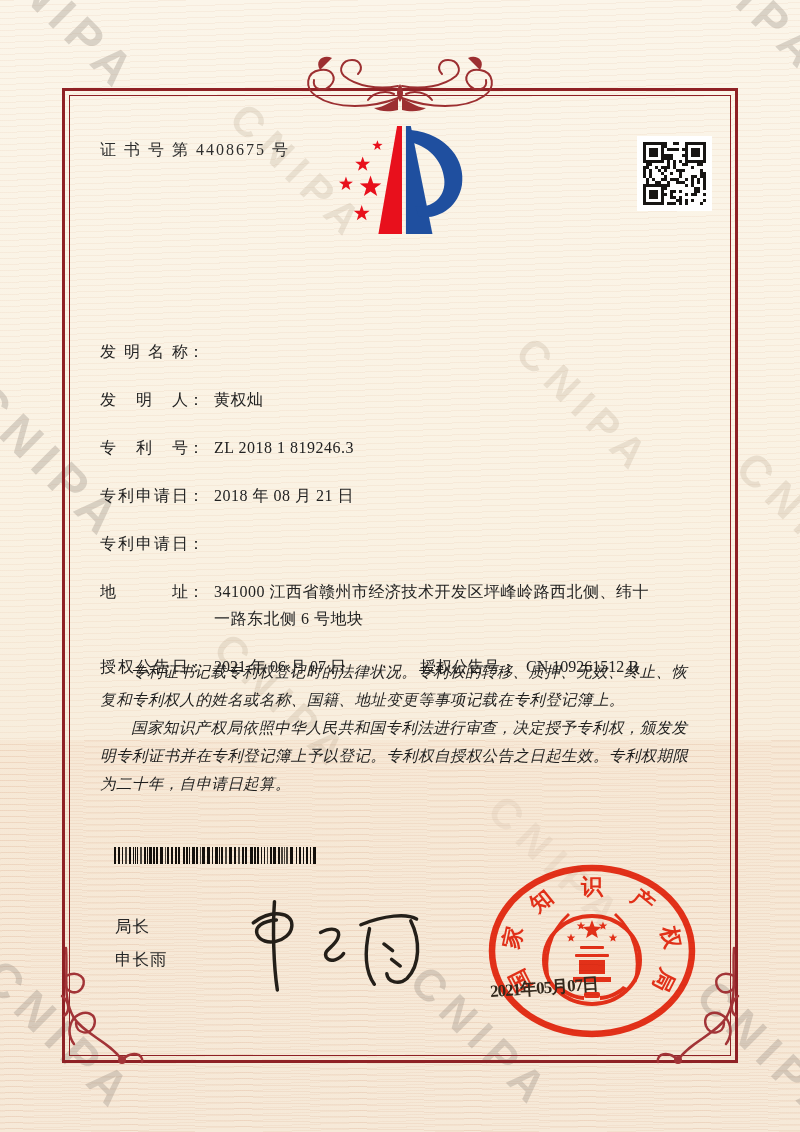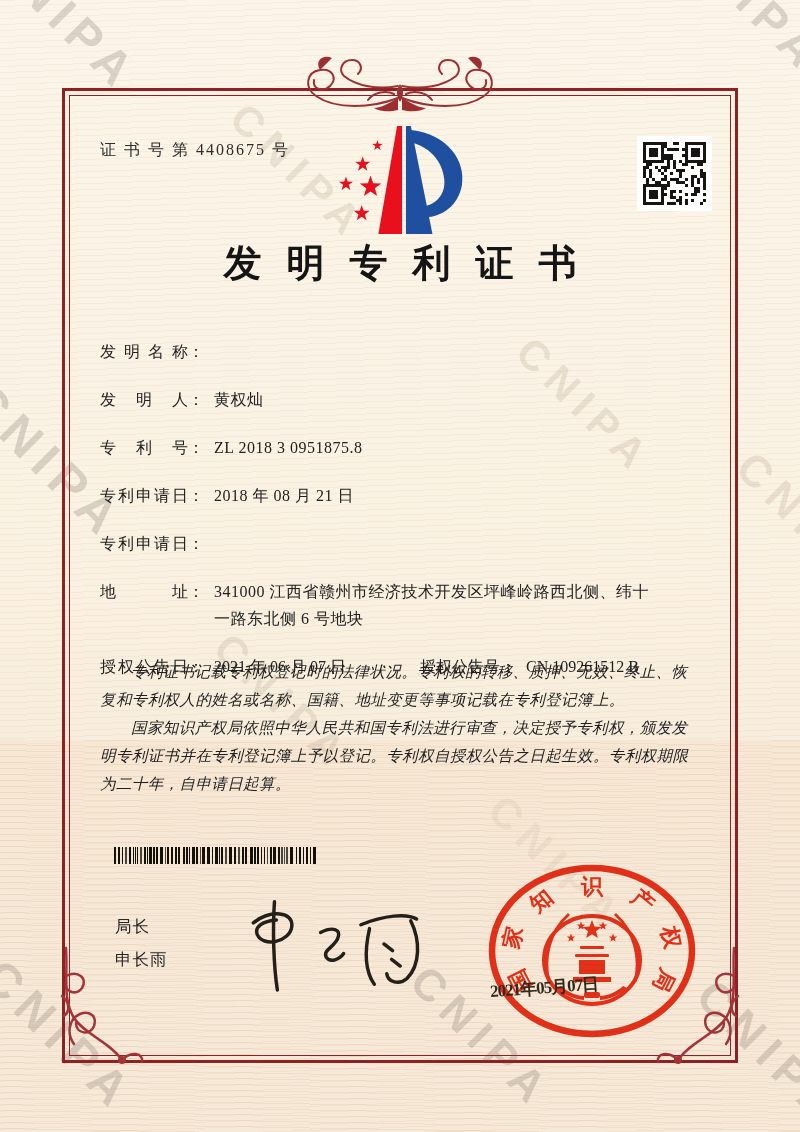--- a/index.html
+++ b/index.html
@@ -335,36 +335,35 @@
         <div class="qm" style="left: 18px; top: 60px; width: 3px; height: 3px;"></div>
         <div class="qm" style="left: 24px; top: 60px; width: 3px; height: 3px;"></div>
         <div class="qm" style="left: 27px; top: 60px; width: 3px; height: 3px;"></div>
         <div class="qm" style="left: 30px; top: 60px; width: 3px; height: 3px;"></div>
         <div class="qm" style="left: 36px; top: 60px; width: 3px; height: 3px;"></div>
         <div class="qm" style="left: 42px; top: 60px; width: 3px; height: 3px;"></div>
         <div class="qm" style="left: 57px; top: 60px; width: 3px; height: 3px;"></div>
       </div>
   </div>
 
-  <div id="title" class="abs">发明专利证书</div>
 
   <div id="fields" class="abs">
     <div class="frow">
       <span class="flabel">发明名称</span>
         <span class="fcolon">：</span>
     </div>
     <div class="frow">
       <span class="flabel">发明人</span>
         <span class="fcolon">：</span>
         <span class="fvalue">黄权灿</span>
     </div>
     <div class="frow">
       <span class="flabel">专利号</span>
         <span class="fcolon">：</span>
-        <span class="fvalue">ZL 2018 3 0951875.8</span>
+        <span class="fvalue">ZL 2018 1 819246.3</span>
     </div>
     <div class="frow">
       <span class="flabel">专利申请日</span>
         <span class="fcolon">：</span>
         <span class="fvalue">2018 年 08 月 21 日</span>
     </div>
     <div class="frow">
       <span class="flabel">专利申请日</span>
         <span class="fcolon">：</span>
     </div>

